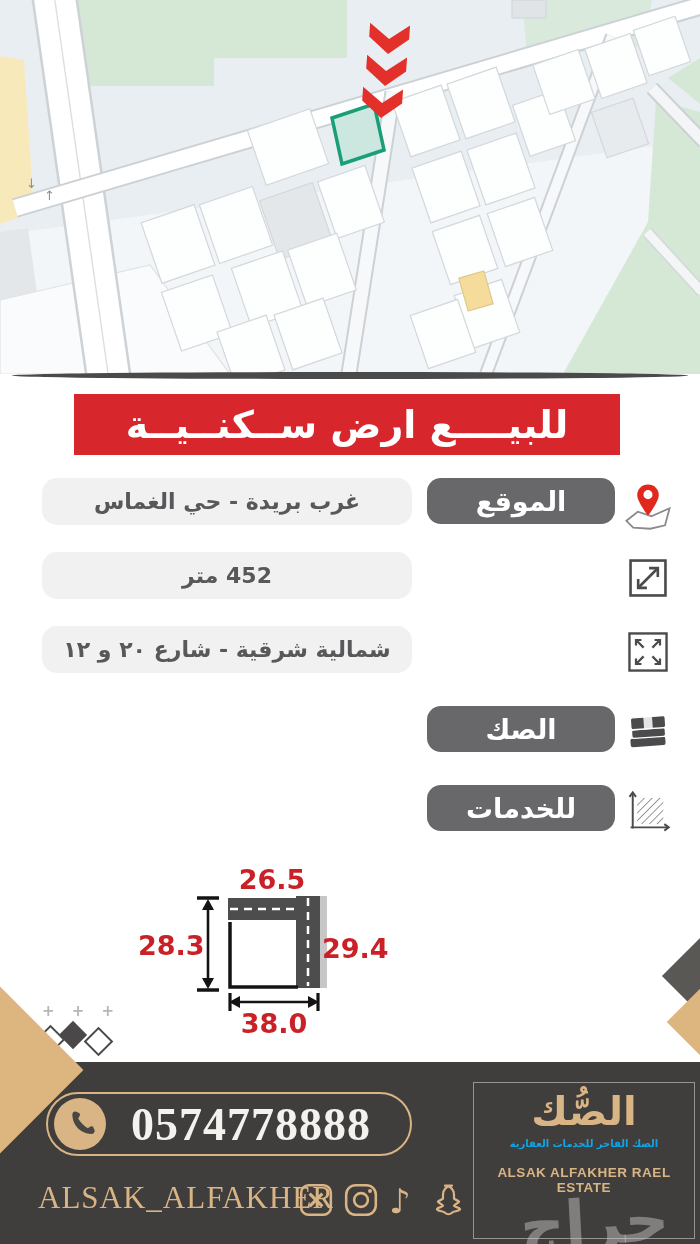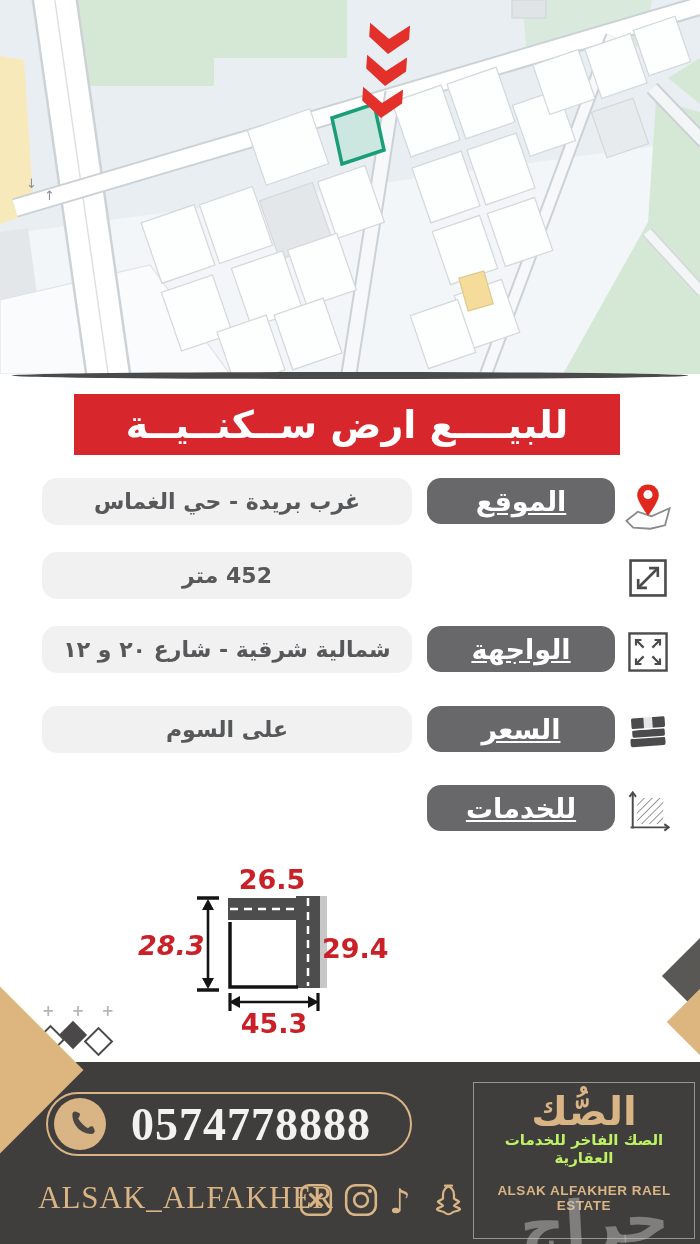--- a/index.html
+++ b/index.html
@@ -17,21 +17,21 @@
   .banner{left:74px;top:394px;width:546px;height:61px;background:#d7262c;
       color:#fff;font-size:38px;font-weight:bold;display:flex;align-items:center;
       justify-content:center;direction:rtl;letter-spacing:1px;}
 
   
   .row-value{left:42px;width:370px;height:47px;background:#f1f1f2;border-radius:15px;
       color:#57585a;font-size:22px;font-weight:bold;display:flex;align-items:center;
       justify-content:center;direction:rtl;}
   .row-label{left:427px;width:188px;height:46px;background:#686769;border-radius:14px;
       color:#fff;font-size:27px;font-weight:bold;display:flex;align-items:center;
-      justify-content:center;direction:rtl;text-decoration:underline;}
+      justify-content:center;direction:rtl;}
   .row-icon{left:622px;width:52px;height:52px;display:flex;align-items:center;justify-content:center;}
 
   
   .diagram{left:150px;top:820px;width:250px;height:195px;margin-top:36px;}
   .dim{position:absolute;color:#c92127;font-size:27px;font-weight:bold;text-align:center;}
 
   
   .plus-marks{left:42px;top:1002px;color:#b9b6b1;font-size:15px;letter-spacing:6px;font-weight:bold;}
   .diamond{position:absolute;transform:rotate(45deg);}
   .d-outline{width:17px;height:17px;border:2.5px solid #4a4848;background:#fff;}
@@ -48,21 +48,21 @@
       display:flex;align-items:center;justify-content:center;flex:0 0 auto;}
   .phone-number{flex:1;text-align:center;color:#f4f2ee;font-family:"Liberation Serif",serif;
       font-weight:bold;font-size:46px;letter-spacing:1px;padding-right:14px;}
   .handle{position:absolute;left:38px;top:118px;color:#d9b484;font-family:"Liberation Serif",serif;
       font-size:31px;letter-spacing:1px;}
   .social{position:absolute;left:298px;top:120px;display:flex;gap:9px;align-items:center;}
   .logo-box{position:absolute;left:473px;top:20px;width:220px;height:155px;
       border:1.5px solid #96948f;text-align:center;color:#d9b484;}
   .logo-l1{font-size:40px;font-weight:bold;line-height:1.0;margin-top:8px;direction:rtl;}
   .logo-l2{font-size:38px;font-weight:bold;line-height:1.0;direction:rtl;}
-  .logo-sub-ar{color:#bef264;font-size:15px;font-weight:bold;direction:rtl;}
+  .logo-sub-ar{color:#0ea5e9;font-size:10px;font-weight:bold;margin-top:7px;direction:rtl;}
   .logo-sub-en{color:#d9b484;font-size:13.5px;font-weight:bold;letter-spacing:.5px;margin-top:16px;
       font-family:"Liberation Sans",sans-serif;}
   .watermark{position:absolute;left:520px;top:1186px;font-size:62px;font-weight:bold;
       color:rgba(205,205,205,0.45);transform:rotate(-3deg);direction:rtl;}
 </style>
 </head>
 <body>
 
 <div class="page">
 
@@ -156,37 +156,35 @@
   <div class="abs row-icon" style="top:552px">
     <svg width="48" height="48" viewBox="0 0 44 44" fill="none" stroke="#4b4b4d">
       <rect x="6" y="6" width="32" height="32" stroke-width="2.4" fill="#fff"></rect>
       <line x1="14" y1="30" x2="30" y2="14" stroke-width="2.4"></line>
       <polyline points="23,13 31,13 31,21" stroke-width="2.4"></polyline>
       <polyline points="21,31 13,31 13,23" stroke-width="2.4"></polyline>
     </svg>
   </div>
 
   <div class="abs row-value" style="top:626px">شمالية شرقية - شارع ٢٠ و ١٢</div>
-  <div class="abs row-label" style="top:626px">الواجهة</div>
   <div class="abs row-icon" style="top:626px">
     <svg width="48" height="48" viewBox="0 0 44 44" fill="none" stroke="#4b4b4d">
       <rect x="5" y="5" width="34" height="34" stroke-width="2.2" fill="#fff"></rect>
       <line x1="18" y1="18" x2="11" y2="11" stroke-width="2"></line>
         <polyline points="11,16 11,11 16,11" stroke-width="2"></polyline>
       <line x1="26" y1="18" x2="33" y2="11" stroke-width="2"></line>
         <polyline points="28,11 33,11 33,16" stroke-width="2"></polyline>
       <line x1="18" y1="26" x2="11" y2="33" stroke-width="2"></line>
         <polyline points="11,28 11,33 16,33" stroke-width="2"></polyline>
       <line x1="26" y1="26" x2="33" y2="33" stroke-width="2"></line>
         <polyline points="28,33 33,33 33,28" stroke-width="2"></polyline>
     </svg>
   </div>
 
-  <div class="abs row-value" style="top:706px">على السوم</div>
-  <div class="abs row-label" style="top:706px">السعر</div>
+  <div class="abs row-label" style="top:706px">الصك</div>
   <div class="abs row-icon" style="top:706px">
     <svg width="48" height="48" viewBox="0 0 44 44">
       <rect x="6" y="27" width="32" height="8" rx="2" fill="#4b4b4d" transform="rotate(-4 22 31)"></rect>
       <rect x="7" y="19" width="31" height="8" rx="2" fill="#4b4b4d" stroke="#fff" stroke-width="1.2" transform="rotate(-4 22 23)"></rect>
       <rect x="6" y="8" width="32" height="11" rx="2" fill="#4b4b4d" stroke="#fff" stroke-width="1.2" transform="rotate(-4 22 13)"></rect>
       <rect x="18" y="6" width="8" height="13" fill="#fff" opacity="0.85" transform="rotate(-4 22 13)"></rect>
     </svg>
   </div>
 
   <div class="abs row-label" style="top:785px">للخدمات</div>
@@ -218,23 +216,23 @@
       <polygon points="58,133 52,122 64,122" fill="#141414"></polygon>
       <line x1="47" y1="42" x2="69" y2="42" stroke="#141414" stroke-width="3.5"></line>
       <line x1="47" y1="134" x2="69" y2="134" stroke="#141414" stroke-width="3.5"></line>
       <line x1="84" y1="146" x2="164" y2="146" stroke="#141414" stroke-width="2.6"></line>
       <polygon points="79,146 90,140 90,152" fill="#141414"></polygon>
       <polygon points="169,146 158,140 158,152" fill="#141414"></polygon>
       <line x1="80" y1="137" x2="80" y2="155" stroke="#141414" stroke-width="3.2"></line>
       <line x1="168" y1="137" x2="168" y2="155" stroke="#141414" stroke-width="3.2"></line>
     </svg>
     <div class="dim" style="left:82px;top:8px;width:80px;">26.5</div>
-    <div class="dim" style="left:-12px;top:74px;width:66px;font-style:italic;">28.3</div>
+    <div class="dim" style="left:-12px;top:74px;width:66px;">28.3</div>
     <div class="dim" style="left:172px;top:77px;width:66px;">29.4</div>
-    <div class="dim" style="left:84px;top:152px;width:80px;">45.3</div>
+    <div class="dim" style="left:84px;top:152px;width:80px;">38.0</div>
   </div>
 
   <div class="abs plus-marks">+ + +</div>
   <div class="diamond d-outline" style="left:40px;top:1029px;"></div>
   <div class="diamond d-fill" style="left:63px;top:1025px;"></div>
   <div class="diamond d-outline" style="left:88px;top:1031px;"></div>
   <div class="diamond d-dark-right" style="left:676px;top:942px;"></div>
   <div class="diamond d-tan-right" style="left:680px;top:990px;"></div>
 
   <div class="abs footer">

